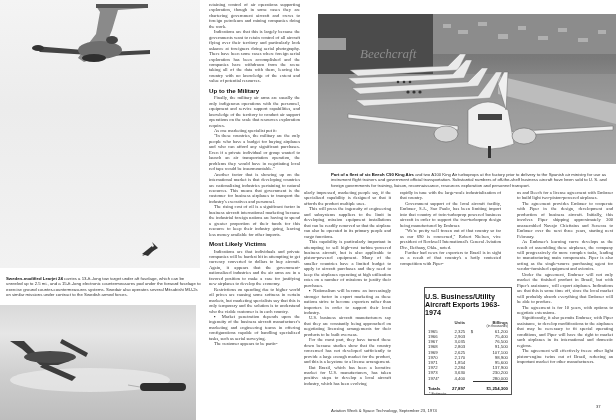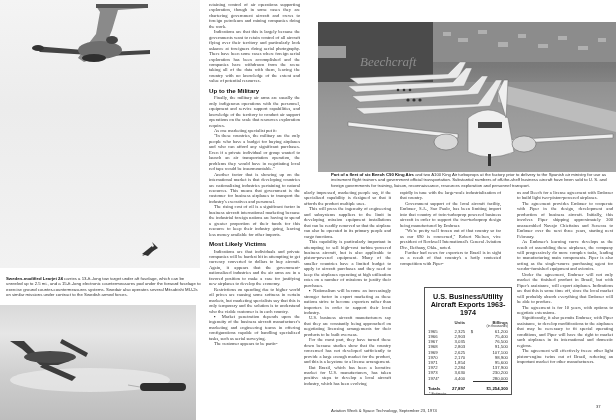--- a/index.html
+++ b/index.html
@@ -32,31 +32,30 @@
   .col h3 {
     font-family: "Liberation Sans", sans-serif;
     font-size: 6.2px; font-weight: bold; color: #111;
     margin: 3px 0 1.5px 0; line-height: 7px;
   }
 
   #photo-right {
     left: 318px; top: 14px; width: 298px; height: 150px;
     background: linear-gradient(180deg, #6c6c6c 0%, #7a7a7a 30%, #9a9a9a 60%, #b6b6b6 100%);
     overflow: hidden;
-    margin-top: 8px;
   }
 
   #table-box {
     left: 424px; top: 287px; width: 88px; height: 108px;
     border: 0.8px solid #555;
     font-family: "Liberation Sans", sans-serif;
     background: #fff;
   }
   #table-box .t-title {
-    text-align: center; font-size: 7.2px; line-height: 8px; font-weight: bold;
+    text-align: left; font-size: 7.2px; line-height: 8px; font-weight: bold;
     color: #111; margin-top: 5px;
   }
   #table-box table {
     width: 80px; margin: 3px auto 0; border-collapse: collapse;
     font-size: 4.3px; line-height: 5.2px; color: #333;
   }
   #table-box th { font-weight: bold; font-size: 4.3px; text-align: right; }
   #table-box th.sub { font-weight: normal; font-size: 3.4px; line-height: 3.6px; }
   #table-box td { text-align: right; white-space: nowrap; }
   #table-box td.yr { text-align: left; }

